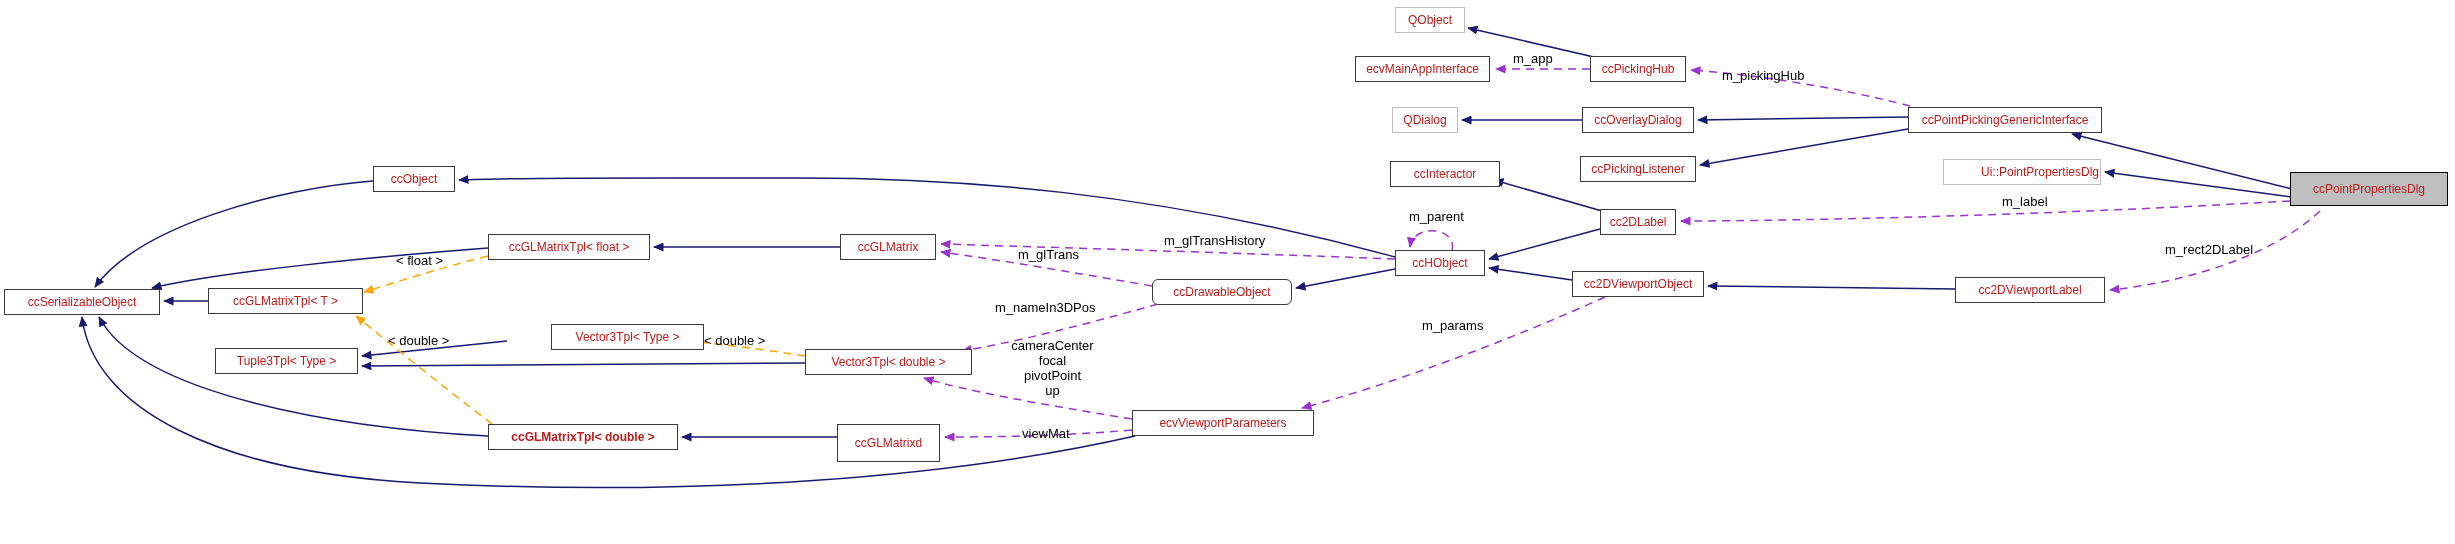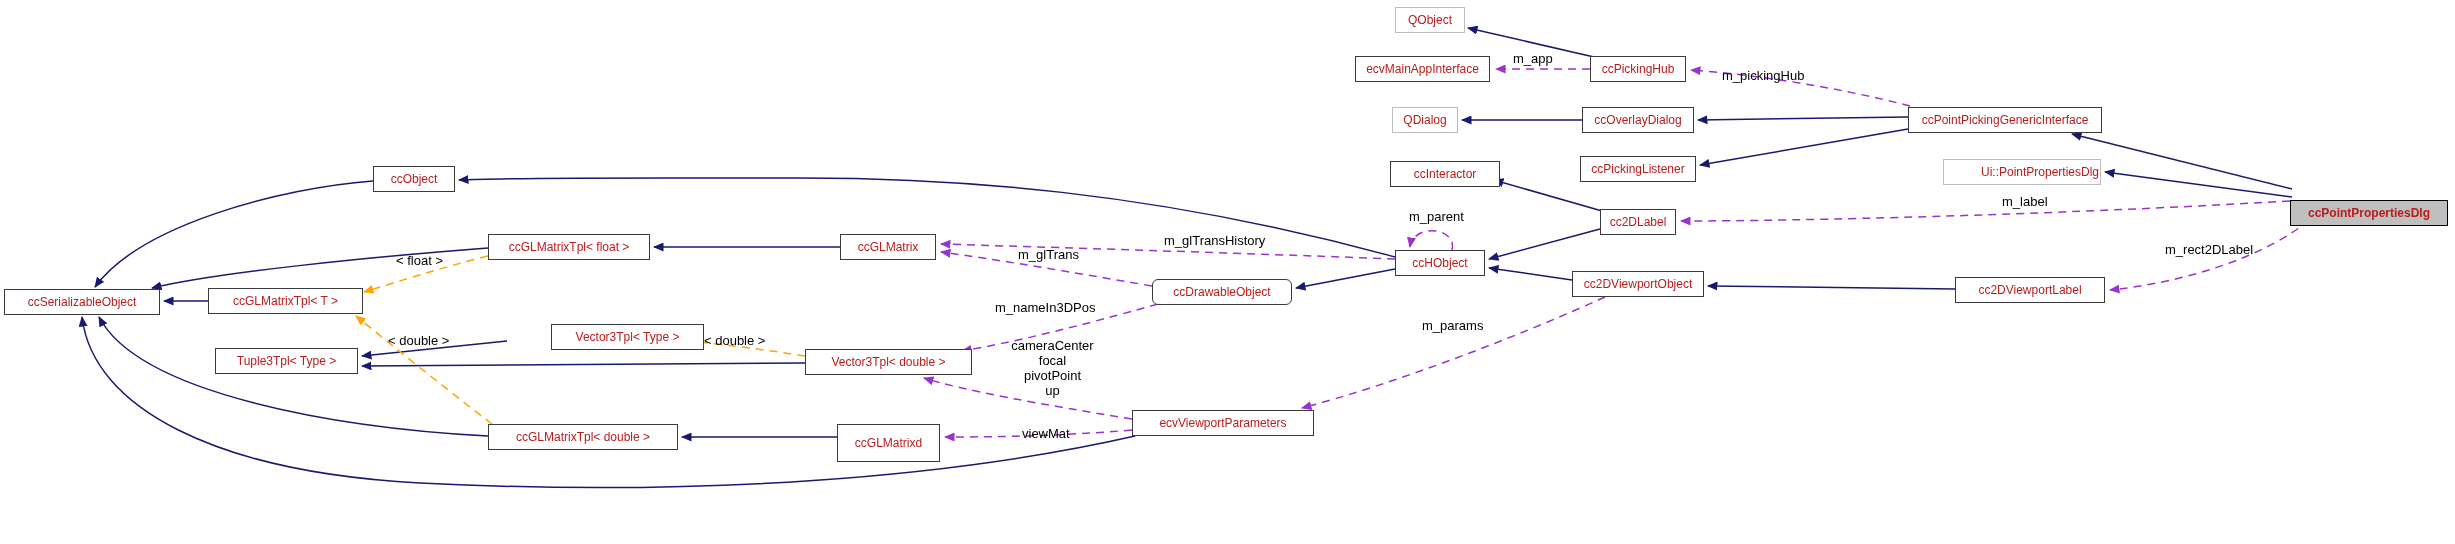--- a/index.html
+++ b/index.html
@@ -81,35 +81,35 @@
   </svg>
 
 <div class="node normal" style="left: 373px; top: 166px; width: 82px; height: 26px;">ccObject</div>
     <div class="node normal" style="left: 4px; top: 289px; width: 156px; height: 26px;">ccSerializableObject</div>
     <div class="node normal" style="left: 208px; top: 288px; width: 155px; height: 26px;">ccGLMatrixTpl&lt; T &gt;</div>
     <div class="node normal" style="left: 215px; top: 348px; width: 143px; height: 26px;">Tuple3Tpl&lt; Type &gt;</div>
     <div class="node normal" style="left: 488px; top: 234px; width: 162px; height: 26px;">ccGLMatrixTpl&lt; float &gt;</div>
     <div class="node normal" style="left: 840px; top: 234px; width: 96px; height: 26px;">ccGLMatrix</div>
     <div class="node normal" style="left: 519px; top: 324px; width: 153px; height: 26px; margin-left: 32px;">Vector3Tpl&lt; Type &gt;</div>
     <div class="node normal" style="left: 805px; top: 349px; width: 167px; height: 26px;">Vector3Tpl&lt; double &gt;</div>
-    <div class="node normal" style="left: 488px; top: 424px; width: 190px; height: 26px;">ccGLMatrixTpl&lt; double &gt;</div>
+    <div class="node normal" style="left: 488px; top: 424px; width: 190px; height: 26px; font-weight: bold;">ccGLMatrixTpl&lt; double &gt;</div>
     <div class="node normal" style="left: 837px; top: 424px; width: 103px; height: 38px;">ccGLMatrixd</div>
     <div class="node normal" style="left: 1152px; top: 279px; width: 140px; height: 26px; border-radius: 6px;">ccDrawableObject</div>
     <div class="node normal" style="left: 1132px; top: 410px; width: 182px; height: 26px;">ecvViewportParameters</div>
     <div class="node normal" style="left: 1395px; top: 250px; width: 90px; height: 26px;">ccHObject</div>
     <div class="node normal" style="left: 1390px; top: 161px; width: 110px; height: 26px;">ccInteractor</div>
     <div class="node external" style="left: 1395px; top: 7px; width: 70px; height: 26px;">QObject</div>
     <div class="node normal" style="left: 1355px; top: 56px; width: 135px; height: 26px;">ecvMainAppInterface</div>
     <div class="node normal" style="left: 1590px; top: 56px; width: 96px; height: 26px;">ccPickingHub</div>
     <div class="node external" style="left: 1392px; top: 107px; width: 66px; height: 26px;">QDialog</div>
     <div class="node normal" style="left: 1582px; top: 107px; width: 112px; height: 26px;">ccOverlayDialog</div>
     <div class="node normal" style="left: 1580px; top: 156px; width: 116px; height: 26px;">ccPickingListener</div>
     <div class="node normal" style="left: 1908px; top: 107px; width: 194px; height: 26px;">ccPointPickingGenericInterface</div>
     <div class="node external" style="left: 1943px; top: 159px; width: 158px; height: 26px; padding-left: 36px;">Ui::PointPropertiesDlg</div>
-    <div class="node main" style="left: 2290px; top: 200px; width: 158px; height: 26px; font-weight: bold;">ccPointPropertiesDlg</div>
+    <div class="node main" style="left: 2290px; top: 172px; width: 158px; height: 34px;">ccPointPropertiesDlg</div>
     <div class="node normal" style="left: 1600px; top: 209px; width: 76px; height: 26px;">cc2DLabel</div>
     <div class="node normal" style="left: 1572px; top: 271px; width: 132px; height: 26px;">cc2DViewportObject</div>
     <div class="node normal" style="left: 1955px; top: 277px; width: 150px; height: 26px;">cc2DViewportLabel</div>
     <div class="edge-label" style="left: 1513px; top: 51px;">m_app</div>
     <div class="edge-label" style="left: 1722px; top: 68px;">m_pickingHub</div>
     <div class="edge-label" style="left: 2002px; top: 194px;">m_label</div>
     <div class="edge-label" style="left: 2165px; top: 242px;">m_rect2DLabel</div>
     <div class="edge-label" style="left: 1409px; top: 209px;">m_parent</div>
     <div class="edge-label" style="left: 1164px; top: 233px;">m_glTransHistory</div>
     <div class="edge-label" style="left: 1018px; top: 247px;">m_glTrans</div>

